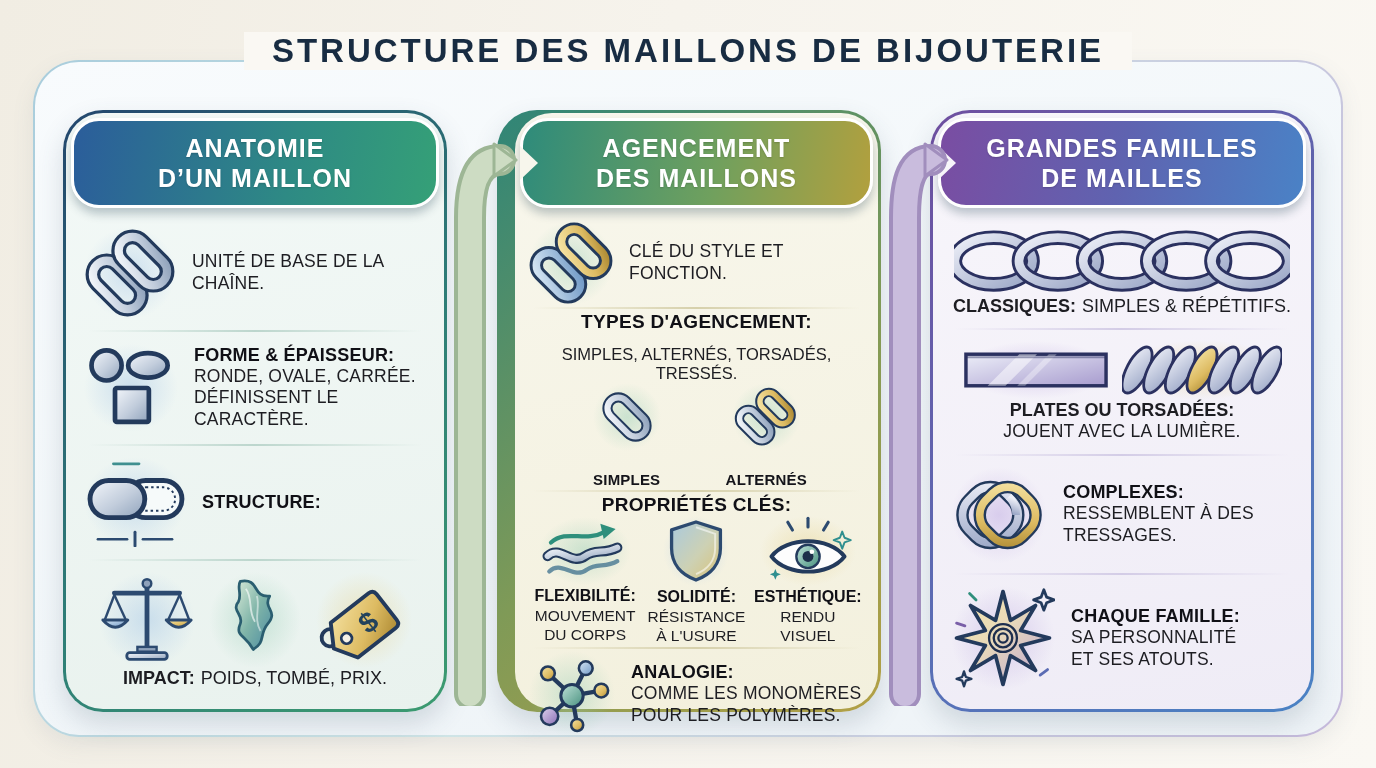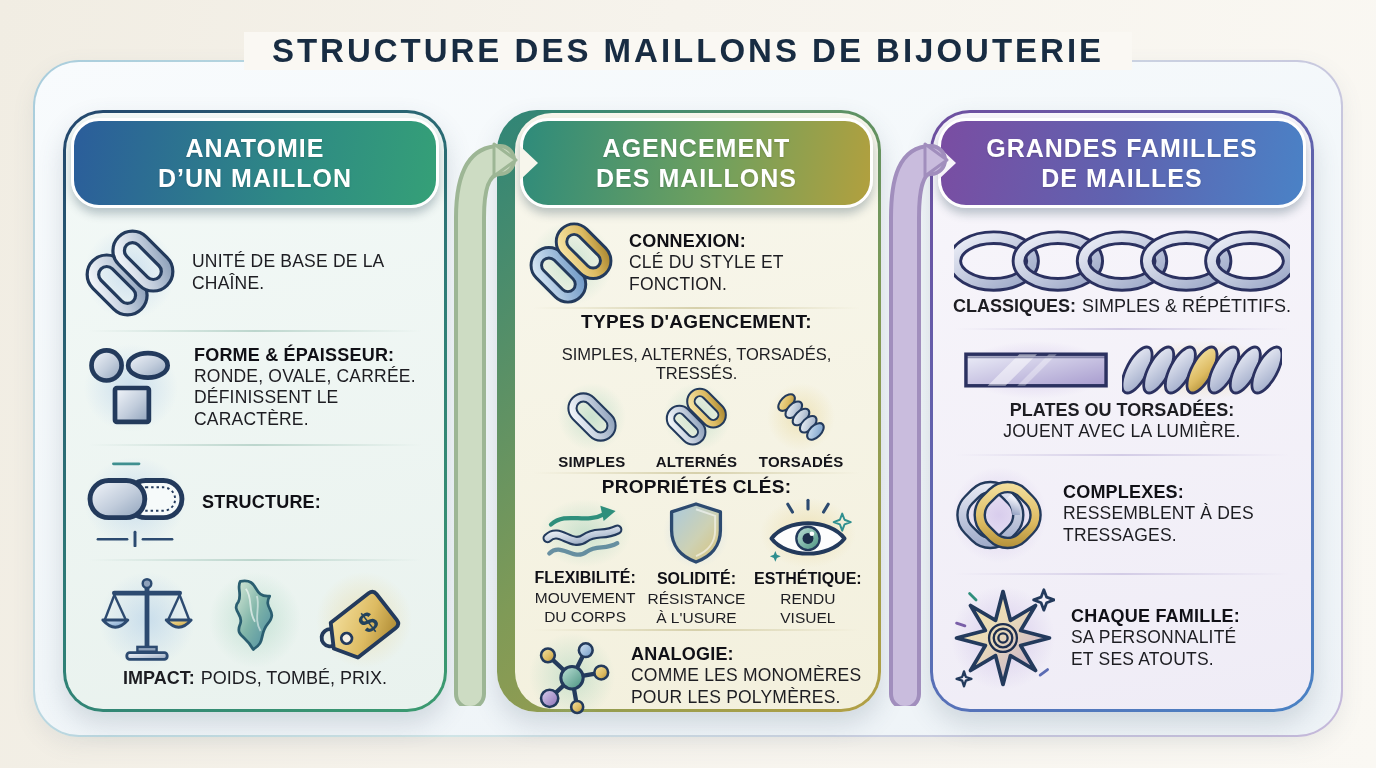--- a/index.html
+++ b/index.html
@@ -53,21 +53,21 @@
   .center{text-align:center;}
   .cap{text-align:center;font-size:18px;color:#1d1d22;}
   .cap .b2{font-weight:700;}
   .cap .r2{margin-left:6px;}
   .icon{flex:none;display:flex;align-items:center;justify-content:center;}
   .glowg{background:radial-gradient(closest-side,rgba(150,205,180,.45),rgba(150,205,180,0));}
   .glowb{background:radial-gradient(closest-side,rgba(160,195,230,.45),rgba(160,195,230,0));}
   .glowy{background:radial-gradient(closest-side,rgba(230,210,140,.5),rgba(230,210,140,0));}
   .glowp{background:radial-gradient(closest-side,rgba(190,170,225,.5),rgba(190,170,225,0));}
   .icons-row{display:flex;justify-content:space-evenly;align-items:center;}
-  .tcol{display:flex;flex-direction:column;align-items:center;gap:2px;width:25%;}
+  .tcol{display:flex;flex-direction:column;align-items:center;gap:20px;width:25%;}
   .tlabel{font-size:15px;font-weight:700;color:#14141a;letter-spacing:.2px;}
   .sec-title{font-size:19px;font-weight:700;color:#101016;text-align:center;letter-spacing:.3px;}
   .sec-sub{font-size:16.5px;color:#1d1d22;text-align:center;margin-top:12px;}
   .pcol{width:33%;display:flex;flex-direction:column;align-items:center;text-align:center;gap:2px;}
   .pcol .pt{font-size:16px;font-weight:700;color:#101016;}
   .pcol .pb{font-size:15.5px;color:#1d1d22;line-height:1.2;white-space:pre-line;}
   .conn{position:absolute;z-index:4;}
   .hide{position:absolute;width:0;height:0;overflow:hidden;}
 </style>
 </head>
@@ -256,21 +256,20 @@
             <rect x="-15" y="-31" width="30" height="62" rx="15" fill="none" stroke="#233a5c" stroke-width="16"></rect>
             <rect x="-15" y="-31" width="30" height="62" rx="15" fill="none" stroke="url(#gBlue)" stroke-width="9"></rect>
           </g>
           <g transform="translate(65,36) rotate(-45)">
             <rect x="-15" y="-31" width="30" height="62" rx="15" fill="none" stroke="#233a5c" stroke-width="16"></rect>
             <rect x="-15" y="-31" width="30" height="62" rx="15" fill="none" stroke="url(#gGold)" stroke-width="9"></rect>
           </g>
         </svg>
       </span>
       <div class="txt">
-        <div class="b">CONNEXION:</div>
         <div class="r">CLÉ DU STYLE ET FONCTION.</div>
       </div>
     </div>
     <div class="sep"></div>
     <div>
       <div class="sec-title">TYPES D'AGENCEMENT:</div>
       <div class="sec-sub">SIMPLES, ALTERNÉS, TORSADÉS, TRESSÉS.</div>
     </div>
     <div class="icons-row">
       <div class="tcol">
@@ -291,34 +290,20 @@
               <rect x="-13" y="-27" width="26" height="54" rx="13" fill="none" stroke="#233a5c" stroke-width="14"></rect>
               <rect x="-13" y="-27" width="26" height="54" rx="13" fill="none" stroke="url(#gSilver)" stroke-width="8"></rect>
             </g>
             <g transform="translate(64,37) rotate(-45)">
               <rect x="-13" y="-27" width="26" height="54" rx="13" fill="none" stroke="#233a5c" stroke-width="14"></rect>
               <rect x="-13" y="-27" width="26" height="54" rx="13" fill="none" stroke="url(#gGold)" stroke-width="8"></rect>
             </g>
           </svg>
         </span>
         <span class="tlabel">ALTERNÉS</span>
-      </div>
-      <div class="tcol">
-        <span class="icon glowy">
-          <svg width="68" height="68" viewBox="0 0 100 100">
-            <g transform="translate(50,50) rotate(-45)">
-              <ellipse cx="0" cy="-30" rx="15" ry="8.5" fill="url(#gGold)" stroke="#233a5c" stroke-width="3"></ellipse>
-              <ellipse cx="0" cy="-15" rx="15" ry="8.5" fill="url(#gSilver)" stroke="#233a5c" stroke-width="3"></ellipse>
-              <ellipse cx="0" cy="0" rx="15" ry="8.5" fill="url(#gSilver)" stroke="#233a5c" stroke-width="3"></ellipse>
-              <ellipse cx="0" cy="15" rx="15" ry="8.5" fill="url(#gSilver)" stroke="#233a5c" stroke-width="3"></ellipse>
-              <ellipse cx="0" cy="30" rx="15" ry="8.5" fill="url(#gBlue)" stroke="#233a5c" stroke-width="3"></ellipse>
-            </g>
-          </svg>
-        </span>
-        <span class="tlabel">TORSADÉS</span>
       </div>
     </div>
     <div class="sep"></div>
     <div class="sec-title">PROPRIÉTÉS CLÉS:</div>
     <div class="icons-row">
       <div class="pcol">
         <span class="icon glowg">
           <svg width="92" height="68" viewBox="0 0 100 80">
             <path d="M10,30 C28,14 50,30 72,18" fill="none" stroke="#2e8f7c" stroke-width="5" stroke-linecap="round"></path>
             <polygon points="68,8 86,14 72,26" fill="#2e8f7c"></polygon>

